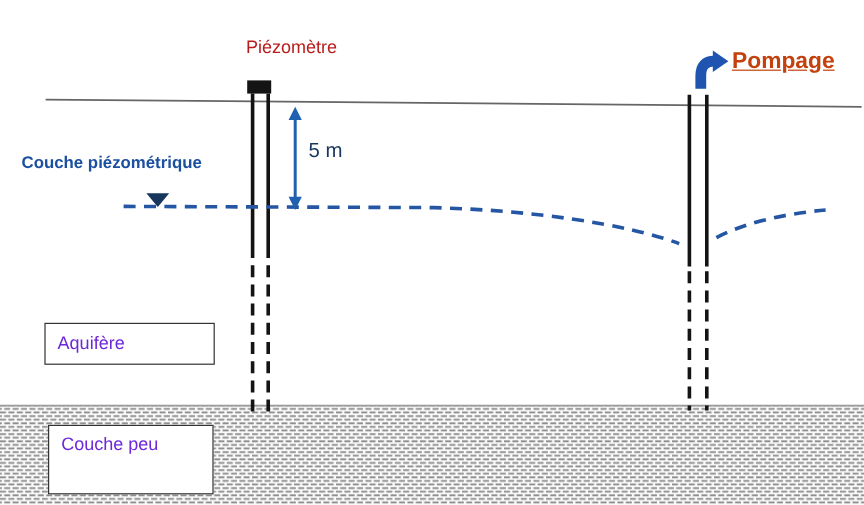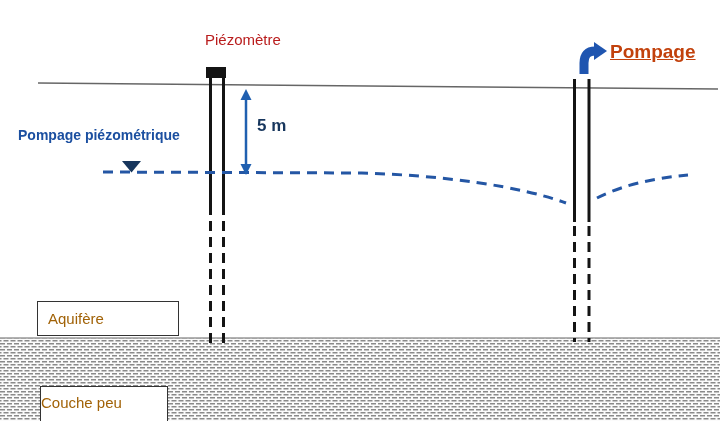--- a/index.html
+++ b/index.html
@@ -8,27 +8,27 @@
     width:720px;height:421px;
     background:#ffffff;
     overflow:hidden;
     font-family:"Liberation Sans", sans-serif;
   }
   .canvas svg{position:absolute;left:0;top:0;}
   .lbl{position:absolute;white-space:nowrap;}
   .lbl-piezometre{left:205px;top:31px;font-size:15px;color:#b91c1c;}
   .lbl-pompage{left:610px;top:41px;font-size:19px;font-weight:bold;color:#c2410c;text-decoration:underline;}
   .lbl-niveau{left:18px;top:126px;font-size:14px;font-weight:bold;color:#1b4fa0;line-height:18px;}
-  .lbl-5m{left:257px;top:116px;font-size:17px;font-weight:bold;color:#17365d;}
+  .lbl-5m{left:257px;top:116px;font-size:17px;font-weight:normal;color:#17365d;}
   .layer-box{
     position:absolute;background:#ffffff;border:1px solid #333333;
-    color:#a16207;font-size:15px;margin-top:32px;
+    color:#6d28d9;font-size:15px;
   }
   .box-aquifere{left:37px;top:269px;width:130px;height:33px;display:flex;align-items:center;padding-left:10px;}
-  .box-couche{left:40px;top:354px;width:126px;height:50px;line-height:19px;padding:6px 0 0 0;box-sizing:content-box;}
+  .box-couche{left:40px;top:354px;width:126px;height:50px;line-height:19px;padding:6px 0 0 10px;box-sizing:content-box;}
 </style>
 </head>
 <body>
 
 <div class="canvas">
 
   <svg width="720" height="421" viewBox="0 0 720 421">
     <defs>
       <pattern id="hatch" width="7" height="6" patternUnits="userSpaceOnUse">
         <rect width="7" height="6" fill="#fbfbfb"></rect>
@@ -65,21 +65,21 @@
 
     <path d="M584 74 L584 63 Q584 51 595 51 L596 51" fill="none" stroke-width="9" stroke="#1f55b0"></path>
     <polygon points="594,42 594,60 607,51" fill="#1f55b0"></polygon>
   </svg>
 
   <div class="lbl lbl-piezometre">Piézomètre</div>
 
   <div class="lbl lbl-pompage">Pompage</div>
 
   <div class="lbl lbl-niveau">
-    <div>Pompage piézométrique</div>
+    <div>Couche piézométrique</div>
   </div>
 
   <div class="lbl lbl-5m">5 m</div>
 
   <div class="layer-box box-aquifere">
     <span>Aquifère</span>
   </div>
 
   <div class="layer-box box-couche">
     <div>Couche peu</div>

